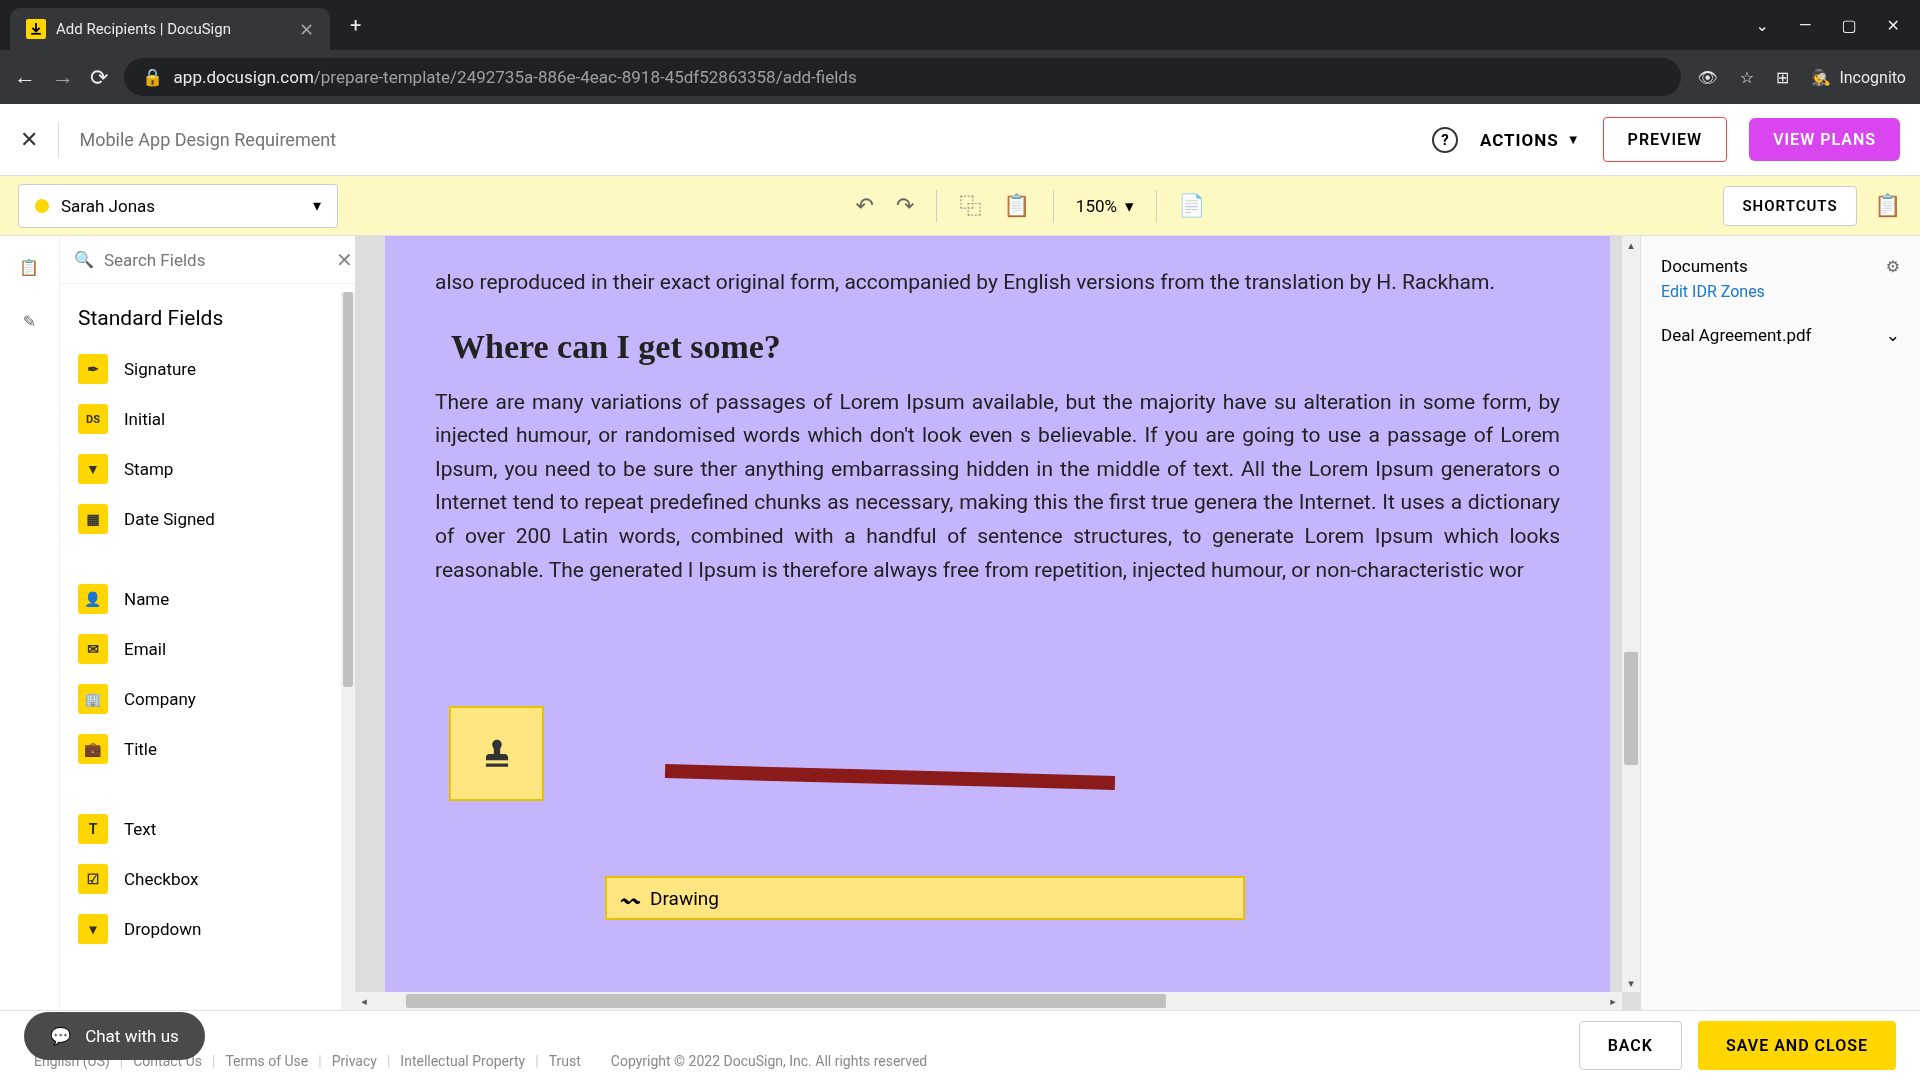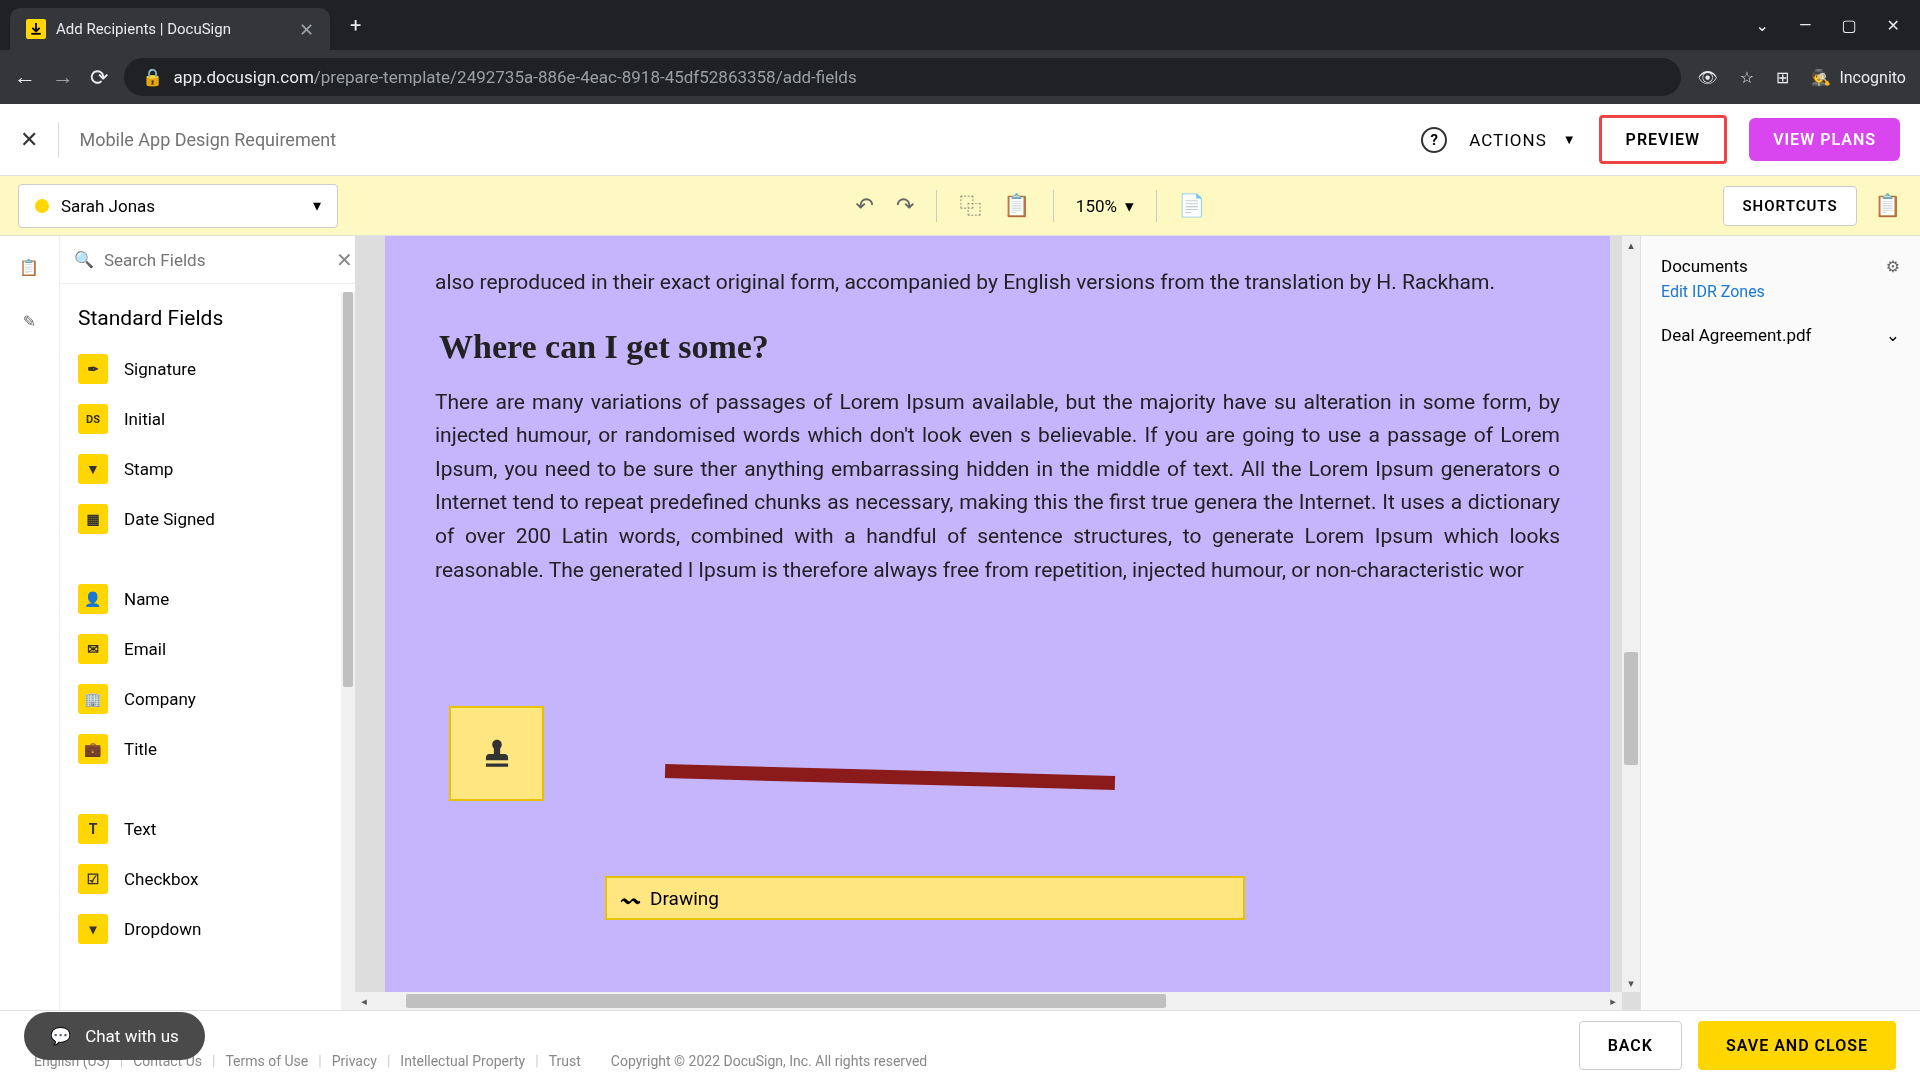--- a/index.html
+++ b/index.html
@@ -24,23 +24,23 @@
 .addr-icons { display:flex; gap:22px; align-items:center; color:#e8eaed; }
 .incognito-badge { display:flex; align-items:center; gap:8px; font-size:16px; }
 
 
 .app-header { height:72px; border-bottom:1px solid #e0e0e0; display:flex; align-items:center; padding:0 20px; gap:20px; }
 .hdr-close { font-size:22px; color:#333; }
 .hdr-divider { width:1px; height:36px; background:#ddd; }
 .hdr-title { font-size:18px; color:#737373; }
 .hdr-right { margin-left:auto; display:flex; align-items:center; gap:22px; }
 .hdr-help { width:26px; height:26px; border:2px solid #333; border-radius:50%; display:flex; align-items:center; justify-content:center; font-size:15px; font-weight:bold; }
-.hdr-actions { font-size:17px; font-weight:400; letter-spacing:1px; display:flex; align-items:center; gap:16px; }
+.hdr-actions { font-size:17px; font-weight:700; letter-spacing:1px; display:flex; align-items:center; gap:8px; }
 .chevron-down { font-size:13px; }
-.btn-preview { border:3px solid #ef4444; padding:12px 24px; font-size:16px; font-weight:600; letter-spacing:1px; background:#fff; border-radius:4px; }
+.btn-preview { border:1px solid #ef4444; padding:12px 24px; font-size:16px; font-weight:600; letter-spacing:1px; background:#fff; border-radius:4px; }
 .btn-viewplans { background:#d946ef; color:#fff; padding:12px 24px; font-size:16px; font-weight:600; letter-spacing:1px; border:none; border-radius:6px; }
 
 
 .toolbar { height:60px; background:#fef9c3; border-bottom:1px solid #e0e0e0; display:flex; align-items:center; padding:0 18px; gap:14px; }
 .recipient-dd { width:320px; height:44px; background:#fff; border:1px solid #ccc; border-radius:4px; display:flex; align-items:center; padding:0 16px; gap:12px; }
 .recipient-dot { width:14px; height:14px; background:#ffd600; border-radius:50%; }
 .recipient-name { flex:1; font-size:17px; }
 .tb-center { margin-left:auto; display:flex; align-items:center; gap:22px; }
 .tb-icon { color:#666; font-size:22px; }
 .tb-sep { width:1px; height:32px; background:#ccc; }
@@ -70,21 +70,21 @@
 .canvas-area { flex:1; background:#ddd; display:flex; flex-direction:column; position:relative; }
 .canvas-scroll-v { position:absolute; right:0; top:0; width:18px; height:calc(100% - 18px); background:#f0f0f0; }
 .canvas-scroll-v .thumb { position:absolute; left:2px; width:14px; background:#c0c0c0; border-radius:2px; top:55%; height:15%; }
 .canvas-scroll-v .arrow { position:absolute; left:0; width:18px; height:18px; display:flex; align-items:center; justify-content:center; font-size:11px; color:#555; }
 .canvas-scroll-h { position:absolute; bottom:0; left:0; height:18px; width:calc(100% - 18px); background:#f0f0f0; }
 .canvas-scroll-h .thumb { position:absolute; top:2px; height:14px; background:#c0c0c0; border-radius:2px; left:4%; width:60%; }
 .canvas-scroll-h .arrow { position:absolute; top:0; height:18px; width:18px; display:flex; align-items:center; justify-content:center; font-size:11px; color:#555; }
 
 .doc-page { background:#c4b5fd; margin:0 30px; flex:1; padding:30px 50px; position:relative; overflow:hidden; }
 .doc-text { font-size:21px; line-height:1.6; color:#222; text-align:justify; }
-.doc-heading { font-family:Georgia,serif; font-size:34px; margin:28px 4px 20px; color:#222; }
+.doc-heading { font-family:Georgia,serif; font-size:34px; margin:28px 16px 20px; color:#222; }
 
 .stamp-field { position:absolute; left:64px; top:470px; width:95px; height:95px; background:#ffe680; border:2px solid #e6c200; display:flex; align-items:center; justify-content:center; }
 .stamp-field svg { width:38px; height:38px; }
 .drawn-line { position:absolute; left:280px; top:534px; width:450px; height:14px; background:#8b1a1a; transform:rotate(1.5deg); }
 .drawing-field { position:absolute; left:220px; top:640px; width:640px; height:44px; background:#ffe680; border:2px solid #e6c200; display:flex; align-items:center; padding:0 14px; gap:10px; font-family:monospace; font-size:19px; }
 
 .right-panel { width:280px; background:#fafafa; border-left:1px solid #e0e0e0; padding:20px; }
 .rp-header { display:flex; align-items:center; justify-content:space-between; }
 .rp-title { font-size:17px; }
 .rp-gear { color:#666; }

